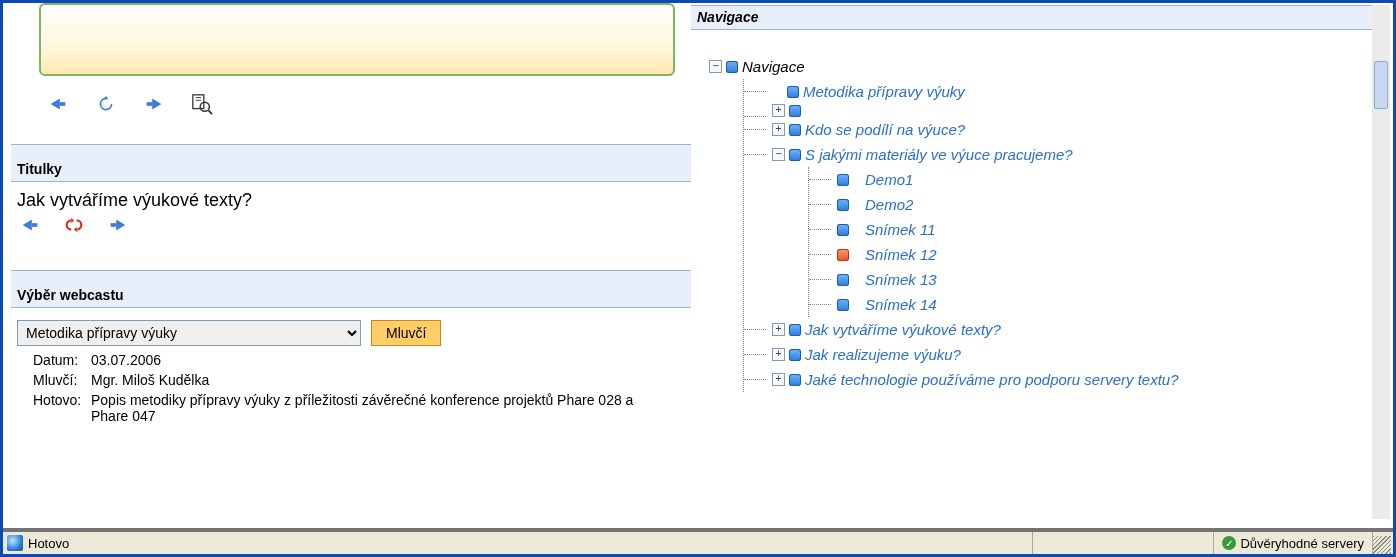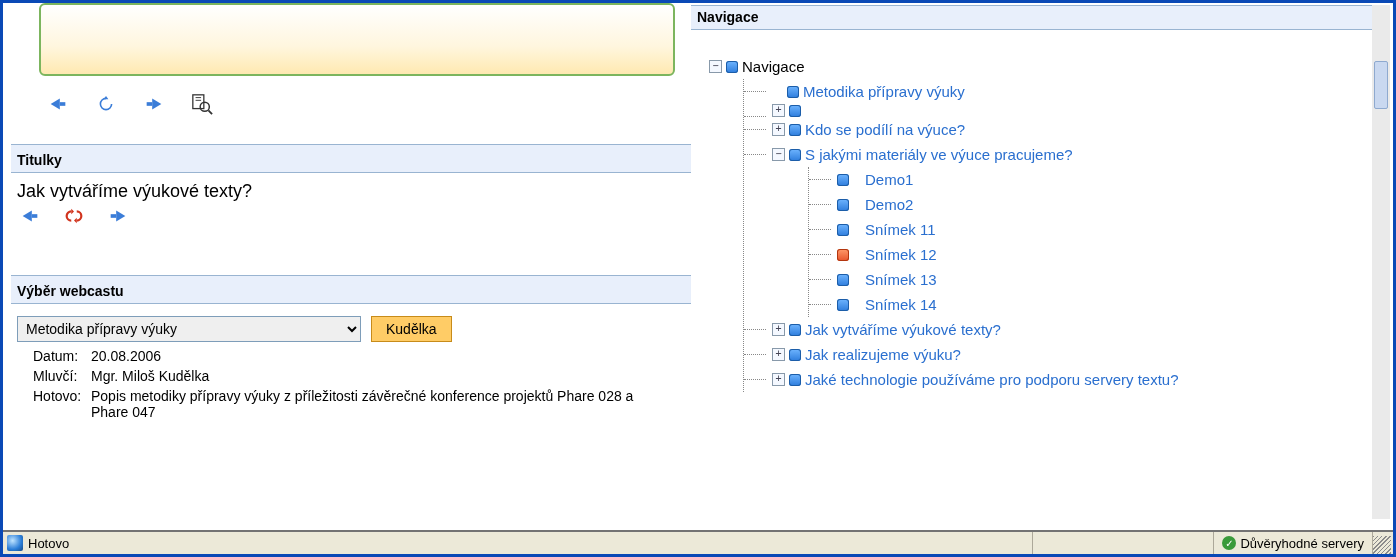--- a/index.html
+++ b/index.html
@@ -1,23 +1,23 @@
 <!DOCTYPE html>
 <html><head>
 <meta charset="utf-8">
 <style>
   html,body{margin:0;padding:0;font-family:Arial,Helvetica,sans-serif;font-size:14px;color:#000;background:#fff;}
   .app{width:1396px;height:557px;position:relative;border:3px solid #0a49b6;box-sizing:border-box;background:#fff;overflow:hidden;}
   .content-area{display:flex;height:519px;}
   .left-col{width:688px;padding:0 0 0 8px;box-sizing:border-box;}
-  .right-col{flex:1;padding:0 20px 0 0;box-sizing:border-box;}
+  .right-col{flex:1;padding:0 20px 0 0;box-sizing:border-box;font-style:italic;}
   .video-box{margin:0 0 6px 28px;width:636px;height:73px;border:2px solid #7cb55e;border-radius:6px;background:linear-gradient(#fff 0%,#fff6de 60%,#ffe9b1 100%);box-sizing:border-box;}
   .vid-ctrls{display:flex;gap:26px;padding:6px 0 0 36px;height:34px;align-items:center;}
   .vid-ctrls span{cursor:pointer;}
-  .section-head{background:#e8effb;border-top:1px solid #99b4d1;border-bottom:1px solid #99b4d1;font-weight:bold;padding:7px 6px 4px 6px;margin-top:22px;}
+  .section-head{background:#e8effb;border-top:1px solid #99b4d1;border-bottom:1px solid #99b4d1;font-weight:bold;padding:16px 6px 4px 6px;margin-top:22px;}
   .subtitle-text{padding:8px 0 2px 6px;font-size:18px;}
   .sub-ctrls{display:flex;gap:22px;padding:4px 0 0 8px;align-items:center;}
   .sub-ctrls span{cursor:pointer;}
   .select-row{display:flex;align-items:stretch;gap:10px;margin:12px 0 6px 6px;}
   select.webcast{width:344px;height:26px;border:1px solid #7e9db9;font-size:14px;padding:2px 4px;}
   .play-btn{background:#ffcc66;border:1px solid #c78b1a;padding:3px 14px;font-size:14px;cursor:pointer;}
   .meta{padding:0 6px;}
   .meta-row{display:flex;align-items:flex-start;margin:4px 16px;}
   .meta-label{width:58px;}
   .meta-val{flex:1;}
@@ -31,21 +31,21 @@
   .gchild-row{display:flex;align-items:center;gap:16px;position:relative;padding-left:28px;}
   .gchild-row::before{content:"";position:absolute;left:0;top:12px;width:22px;border-top:1px dotted #888;}
   .gchildren{margin-left:64px;border-left:1px dotted #888;}
   .expander{width:11px;height:11px;border:1px solid #8899aa;background:#f4f8ff;font-size:10px;line-height:10px;text-align:center;color:#445;cursor:pointer;font-family:monospace;}
   .expander.none{border:none;background:none;}
   .bullet{width:12px;height:12px;border-radius:3px;background:linear-gradient(#6fb5ff,#2d7cdc);box-shadow:inset 0 0 0 1px #1c5da8;}
   .bullet.red{background:linear-gradient(#ff9a6b,#e8542b);box-shadow:inset 0 0 0 1px #b2360f;}
   .tree a{color:#2a6fcf;text-decoration:none;cursor:pointer;}
   .tree .root-label{color:#000;}
   
-  .statusbar{position:absolute;left:0;right:0;bottom:0;height:22px;border-top:2px solid #737373;background:#ece9d8;display:flex;align-items:center;font-size:13px;}
+  .statusbar{position:absolute;left:0;right:0;bottom:0;height:22px;border-top:4px solid #737373;background:#ece9d8;display:flex;align-items:center;font-size:13px;}
   .st-ie{width:16px;height:16px;margin:0 5px 0 4px;border-radius:2px;background:radial-gradient(circle at 35% 35%,#bfe4ff,#2b7ed8 60%,#174a86);}
   .st-text{flex:1;}
   .st-sep{border-left:1px solid #aca899;height:100%;}
   .st-gap{width:180px;}
   .st-trust{display:flex;align-items:center;gap:4px;padding:0 8px;}
   .ok-dot{width:14px;height:14px;border-radius:50%;background:#3a9a3a;display:flex;align-items:center;justify-content:center;color:#fff;font-size:10px;}
   .resize{width:18px;height:18px;background:repeating-linear-gradient(135deg,#8b8b8b 0 1px,transparent 1px 3px);margin-right:2px;align-self:flex-end;}
   
   .rscroll{position:absolute;right:3px;top:2px;width:18px;height:514px;background:#eaeaea;}
   .rscroll .thumb{position:absolute;left:2px;right:2px;top:56px;height:46px;background:#c9d8f0;border:1px solid #8ea9cf;border-radius:2px;}
@@ -110,31 +110,31 @@
             </svg>
         </span>
         <span>
           <svg class="arrow" viewBox="0 0 24 16">
               <path d="M10 2 L20 8 L10 14 Z" fill="#3b7dd8"></path>
               <rect x="4" y="6" width="6" height="4" fill="#3b7dd8"></rect>
             </svg>
         </span>
       </div>
 
-      <div class="section-head" style="margin-top:48px">Výběr webcastu</div>
+      <div class="section-head" style="margin-top:34px">Výběr webcastu</div>
       <div class="select-row">
         <select class="webcast">
           <option>Metodika přípravy výuky</option>
         </select>
-        <button class="play-btn">Kudělka</button>
+        <button class="play-btn">Mluvčí</button>
       </div>
       <div class="meta">
         <div class="meta-row">
           <div class="meta-label">Datum:</div>
-          <div class="meta-val">20.08.2006</div>
+          <div class="meta-val">03.07.2006</div>
         </div>
         <div class="meta-row">
           <div class="meta-label">Mluvčí:</div>
           <div class="meta-val">Mgr. Miloš Kudělka</div>
         </div>
         <div class="meta-row">
           <div class="meta-label">Hotovo:</div>
           <div class="meta-val">Popis metodiky přípravy výuky z příležitosti závěrečné konference projektů Phare 028 a Phare 047</div>
         </div>
       </div>

